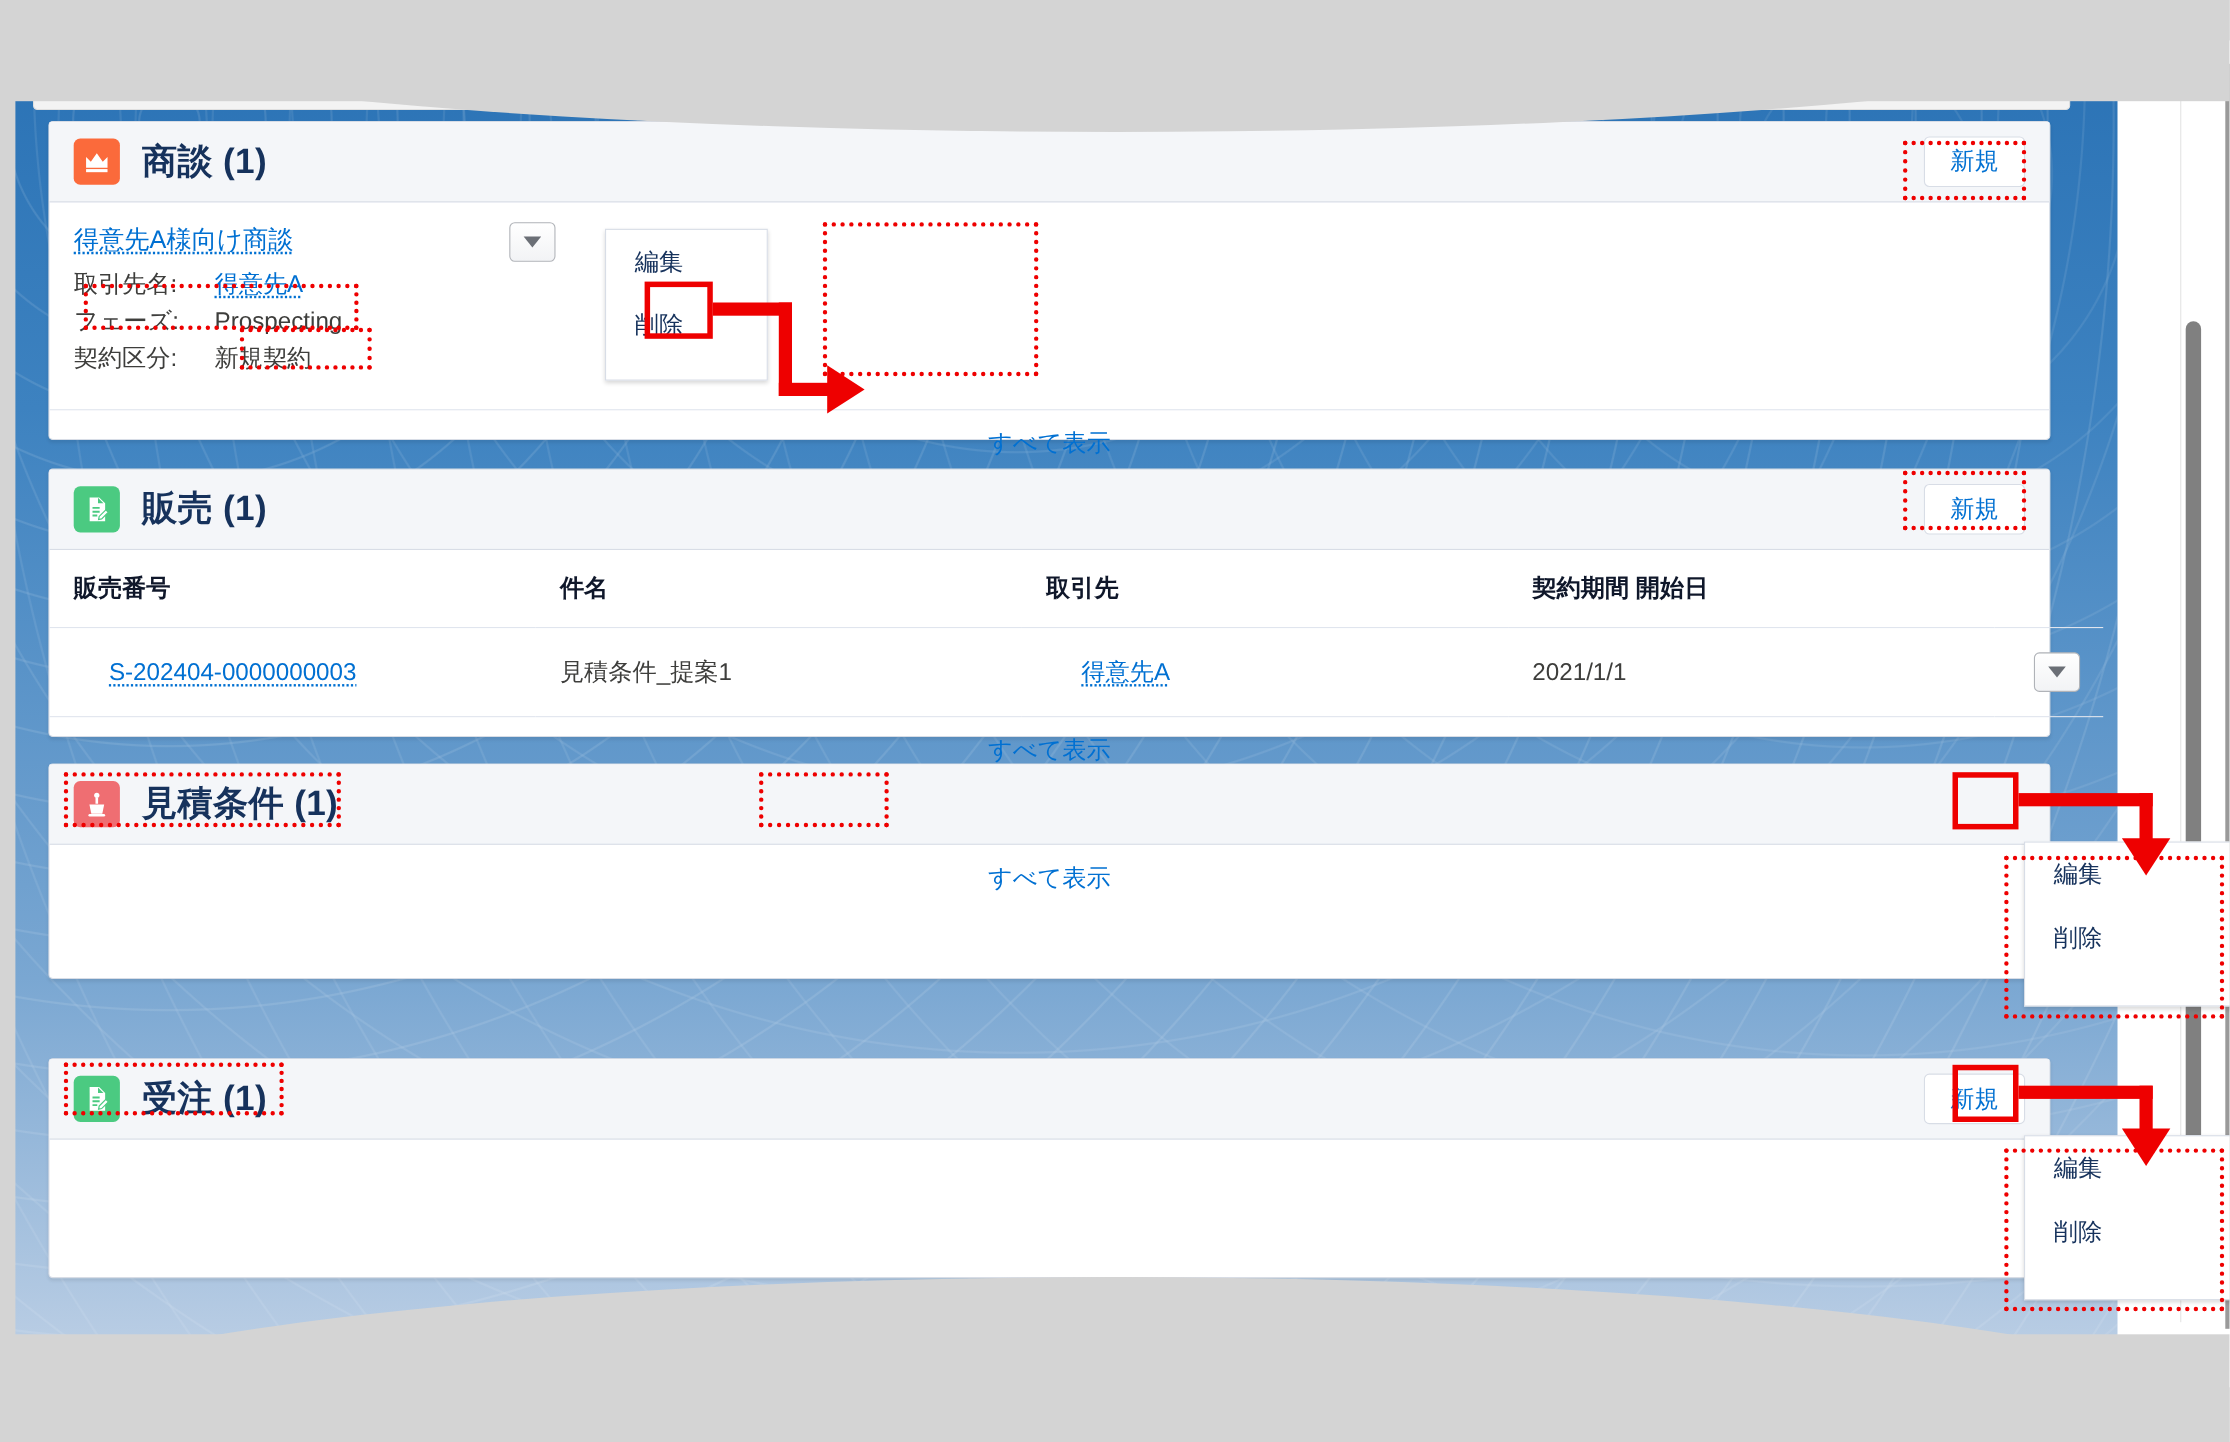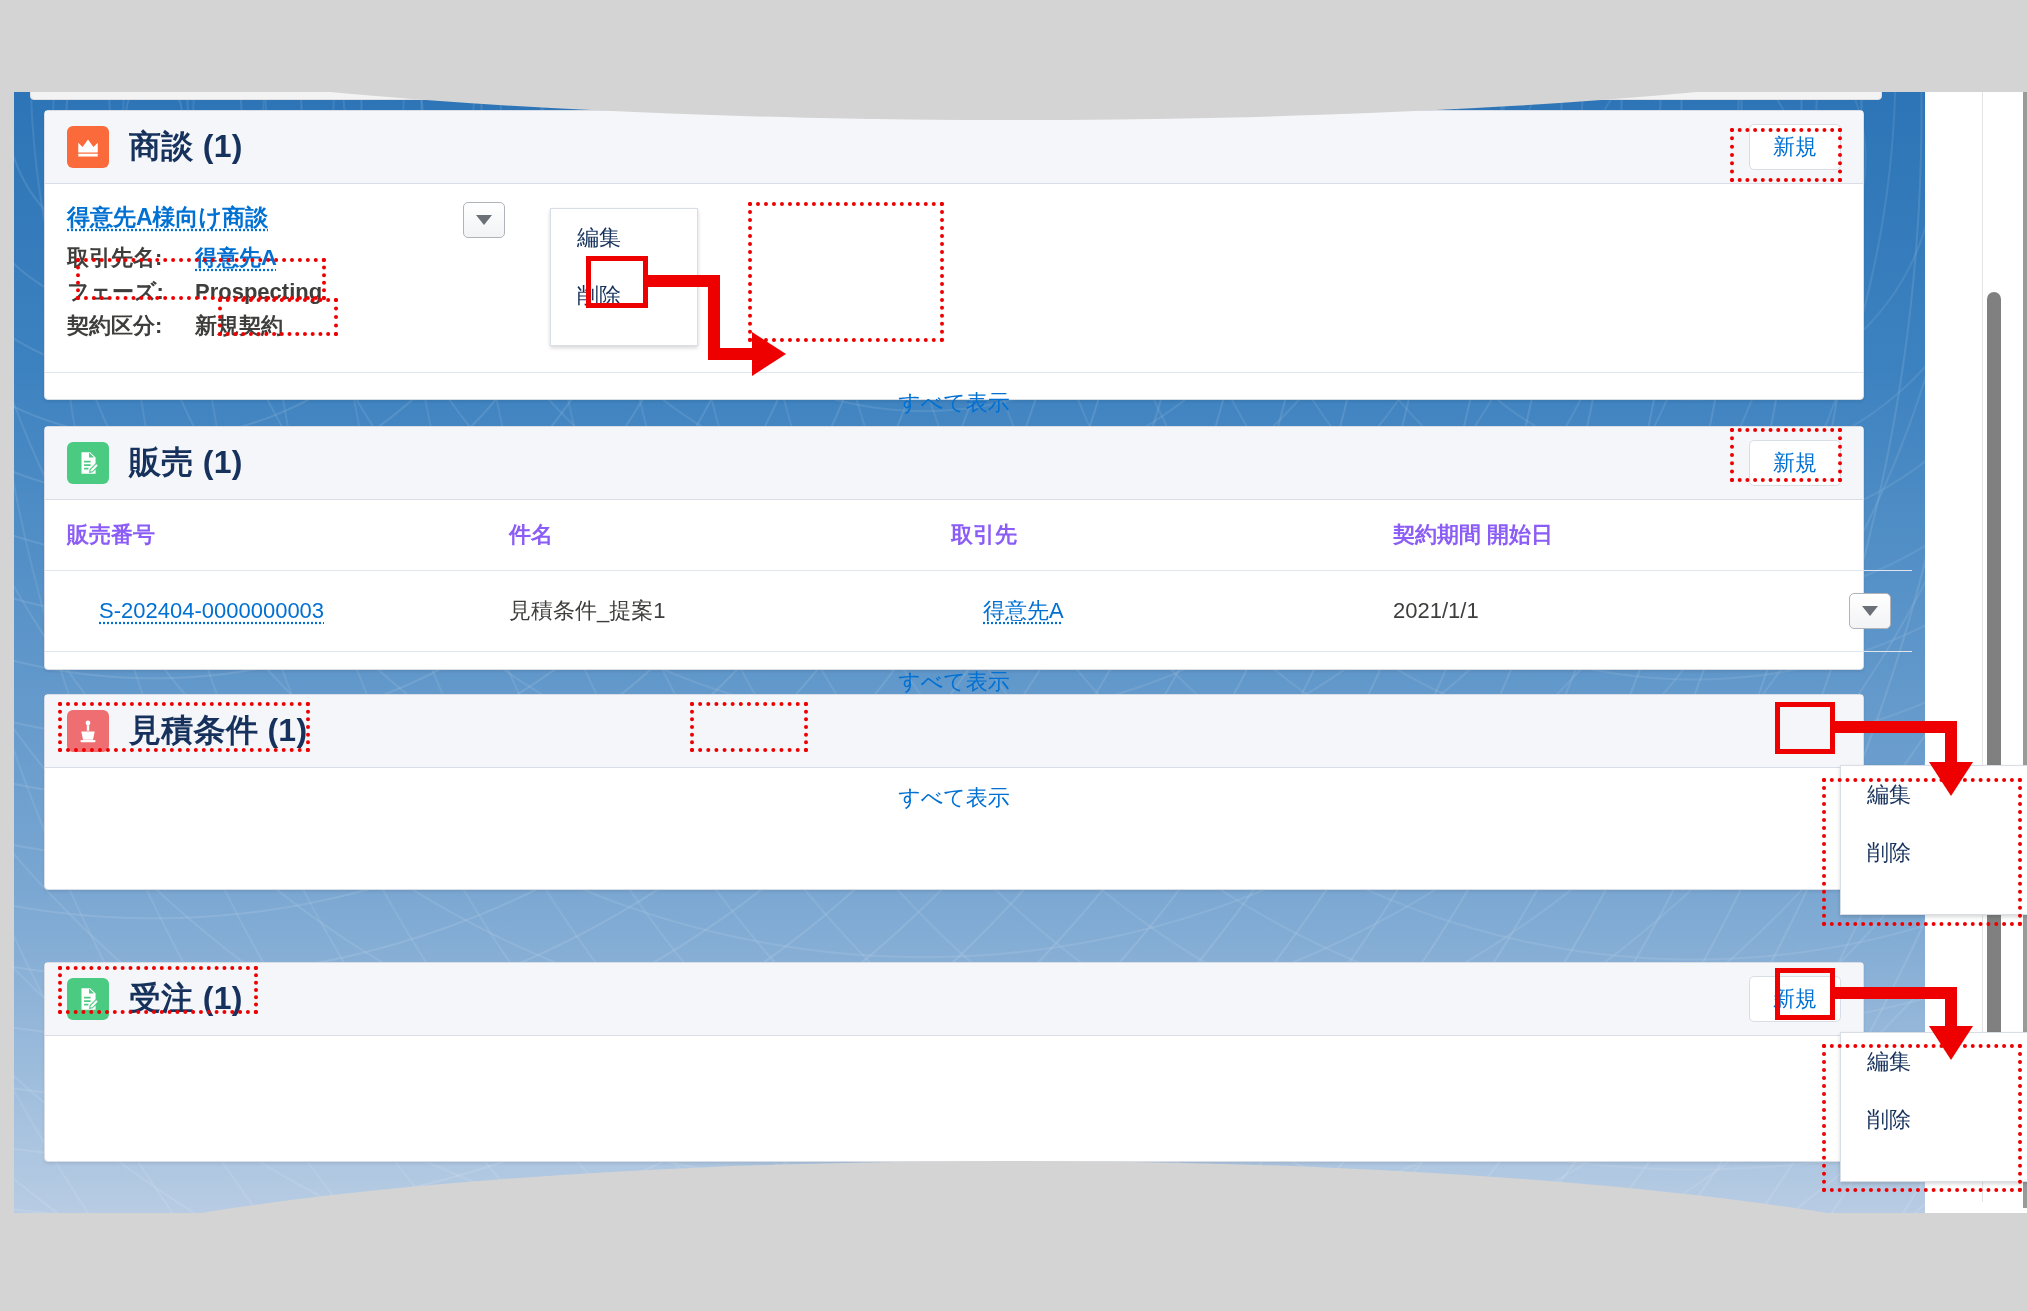--- a/index.html
+++ b/index.html
@@ -113,21 +113,20 @@
     color: #0070d2;
     font-size: 22px;
     box-sizing: border-box;
   }
 
   
   .compact-body {
     padding: 18px 22px 20px 22px;
     position: relative;
     min-height: 150px;
-    font-weight: bold;
   }
   .rec-title {
     color: #0070d2;
     font-size: 23px;
     text-decoration: underline;
     text-decoration-style: dotted;
     text-underline-offset: 4px;
     display: inline-block;
     margin-bottom: 8px;
   }
@@ -149,21 +148,21 @@
   
   table.rel-table {
     width: 100%;
     border-collapse: collapse;
     table-layout: fixed;
   }
   table.rel-table th {
     text-align: left;
     font-size: 22px;
     font-weight: bold;
-    color: #8b5cf6;
+    color: #0f172a;
     padding: 20px 0 20px 22px;
     border-bottom: 1px solid #e0e5ee;
     white-space: nowrap;
   }
   table.rel-table td {
     font-size: 22px;
     color: #3e3e3c;
     padding: 22px 0 22px 22px;
     border-bottom: 1px solid #e0e5ee;
     white-space: nowrap;

